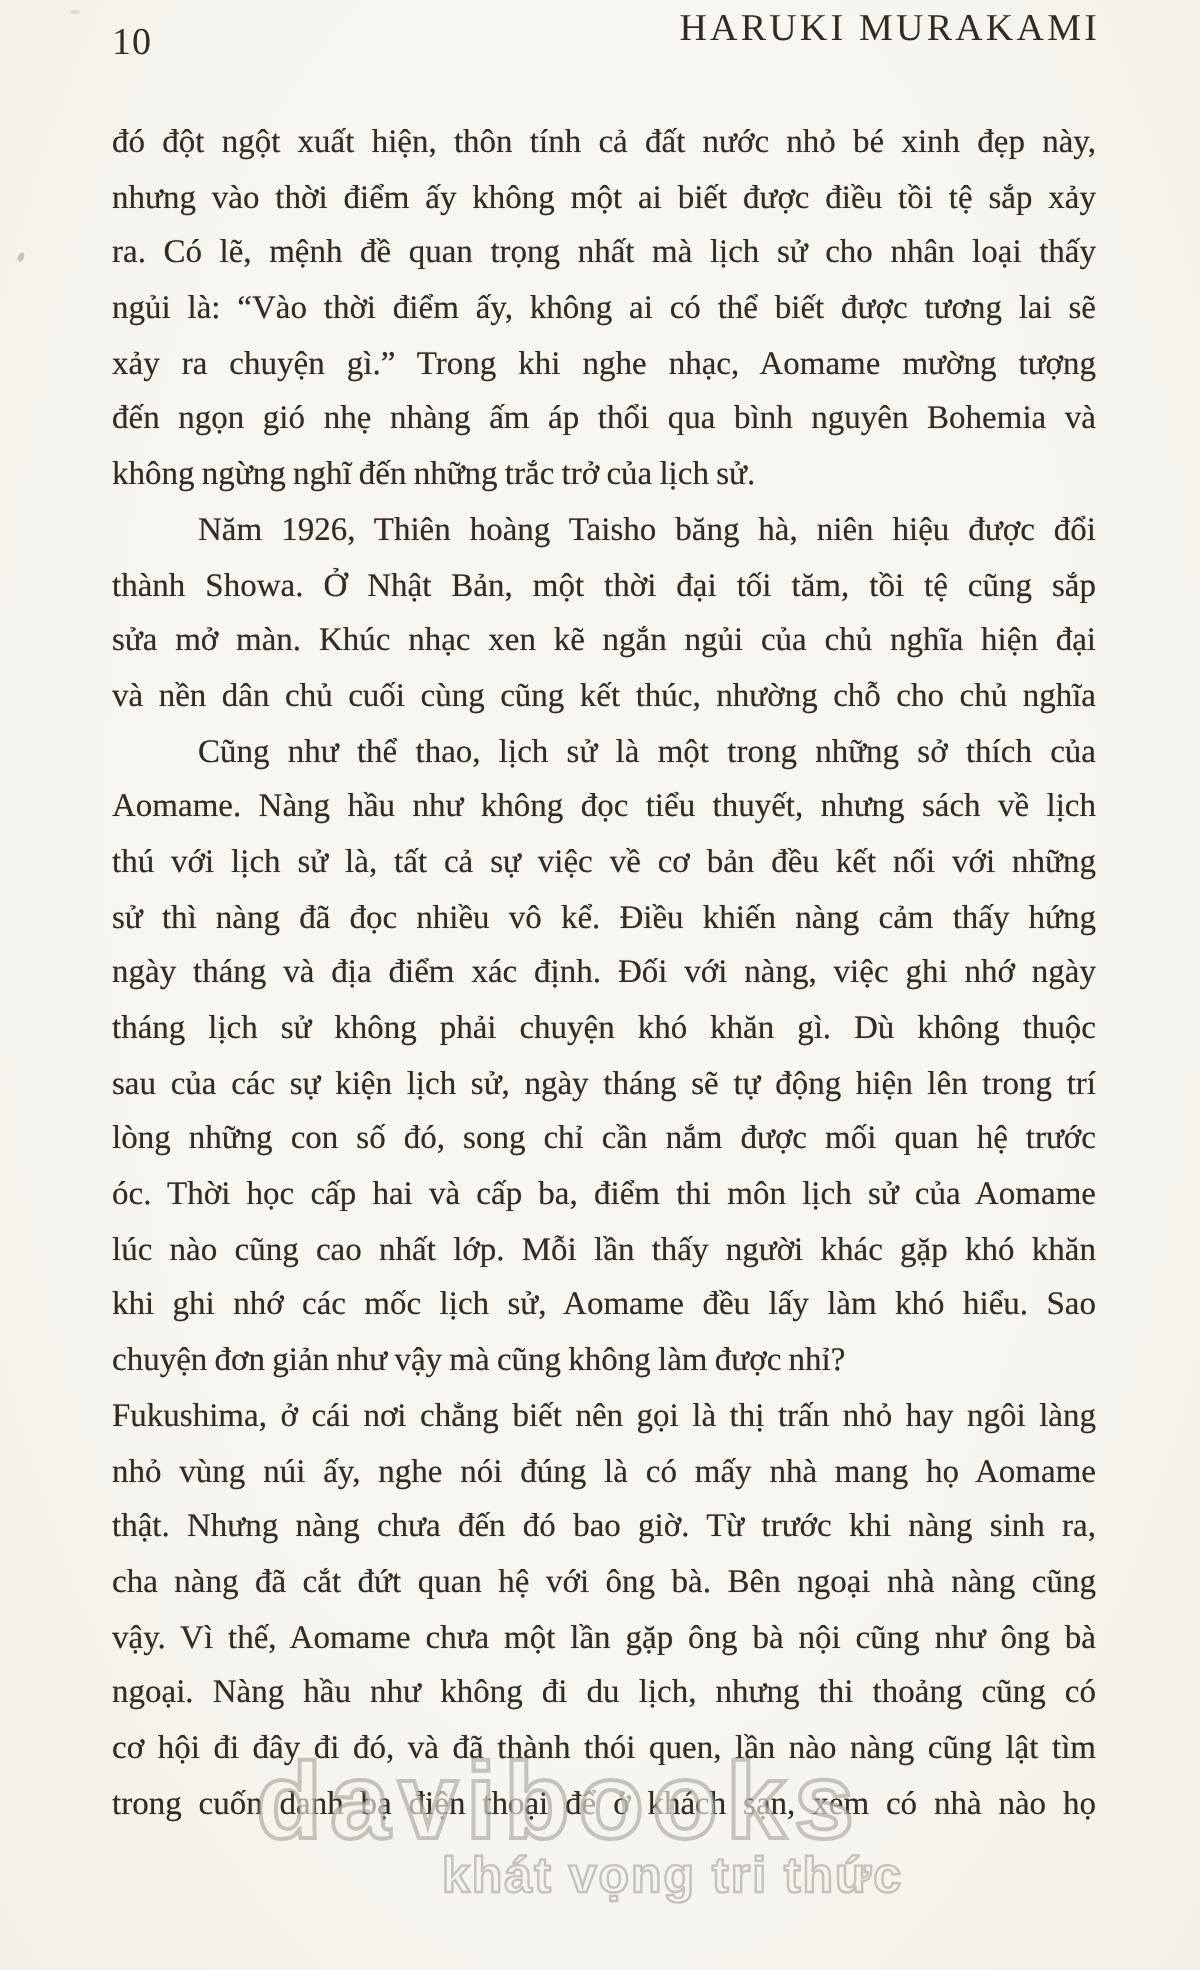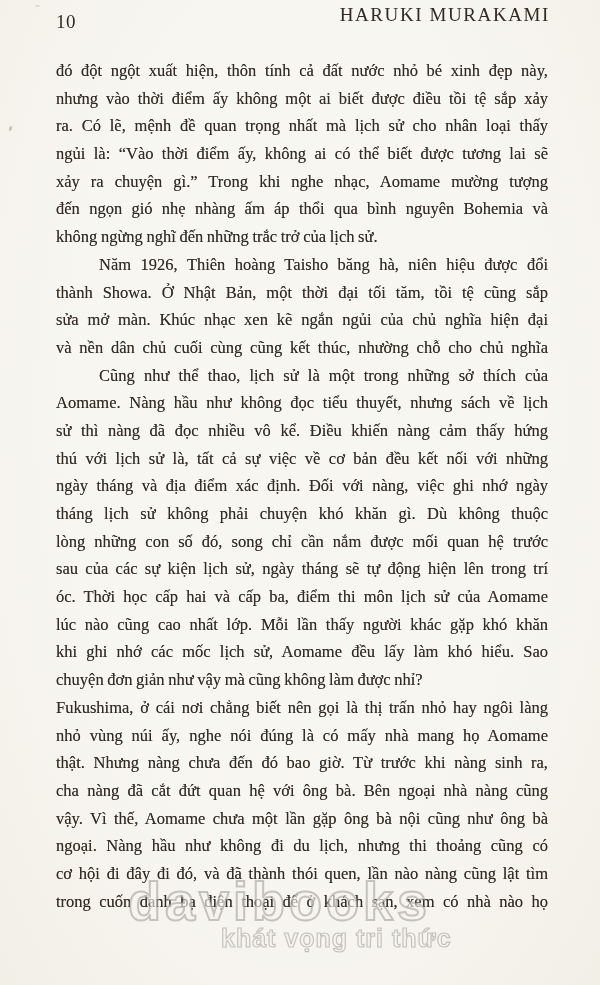--- a/index.html
+++ b/index.html
@@ -55,26 +55,26 @@
       <div class="line">ngủi là: “Vào thời điểm ấy, không ai có thể biết được tương lai sẽ</div>
       <div class="line">xảy ra chuyện gì.” Trong khi nghe nhạc, Aomame mường tượng</div>
       <div class="line">đến ngọn gió nhẹ nhàng ấm áp thổi qua bình nguyên Bohemia và</div>
       <div class="line end">không ngừng nghĩ đến những trắc trở của lịch sử.</div>
       <div class="line indent">Năm 1926, Thiên hoàng Taisho băng hà, niên hiệu được đổi</div>
       <div class="line">thành Showa. Ở Nhật Bản, một thời đại tối tăm, tồi tệ cũng sắp</div>
       <div class="line">sửa mở màn. Khúc nhạc xen kẽ ngắn ngủi của chủ nghĩa hiện đại</div>
       <div class="line">và nền dân chủ cuối cùng cũng kết thúc, nhường chỗ cho chủ nghĩa</div>
       <div class="line indent">Cũng như thể thao, lịch sử là một trong những sở thích của</div>
       <div class="line">Aomame. Nàng hầu như không đọc tiểu thuyết, nhưng sách về lịch</div>
+      <div class="line">thú với lịch sử là, tất cả sự việc về cơ bản đều kết nối với những</div>
       <div class="line">sử thì nàng đã đọc nhiều vô kể. Điều khiến nàng cảm thấy hứng</div>
-      <div class="line">thú với lịch sử là, tất cả sự việc về cơ bản đều kết nối với những</div>
       <div class="line">ngày tháng và địa điểm xác định. Đối với nàng, việc ghi nhớ ngày</div>
       <div class="line">tháng lịch sử không phải chuyện khó khăn gì. Dù không thuộc</div>
+      <div class="line">sau của các sự kiện lịch sử, ngày tháng sẽ tự động hiện lên trong trí</div>
       <div class="line">lòng những con số đó, song chỉ cần nắm được mối quan hệ trước</div>
-      <div class="line">sau của các sự kiện lịch sử, ngày tháng sẽ tự động hiện lên trong trí</div>
       <div class="line">óc. Thời học cấp hai và cấp ba, điểm thi môn lịch sử của Aomame</div>
       <div class="line">lúc nào cũng cao nhất lớp. Mỗi lần thấy người khác gặp khó khăn</div>
       <div class="line">khi ghi nhớ các mốc lịch sử, Aomame đều lấy làm khó hiểu. Sao</div>
       <div class="line end">chuyện đơn giản như vậy mà cũng không làm được nhỉ?</div>
       <div class="line">Fukushima, ở cái nơi chẳng biết nên gọi là thị trấn nhỏ hay ngôi làng</div>
       <div class="line">nhỏ vùng núi ấy, nghe nói đúng là có mấy nhà mang họ Aomame</div>
       <div class="line">thật. Nhưng nàng chưa đến đó bao giờ. Từ trước khi nàng sinh ra,</div>
       <div class="line">cha nàng đã cắt đứt quan hệ với ông bà. Bên ngoại nhà nàng cũng</div>
       <div class="line">vậy. Vì thế, Aomame chưa một lần gặp ông bà nội cũng như ông bà</div>
       <div class="line">ngoại. Nàng hầu như không đi du lịch, nhưng thi thoảng cũng có</div>

